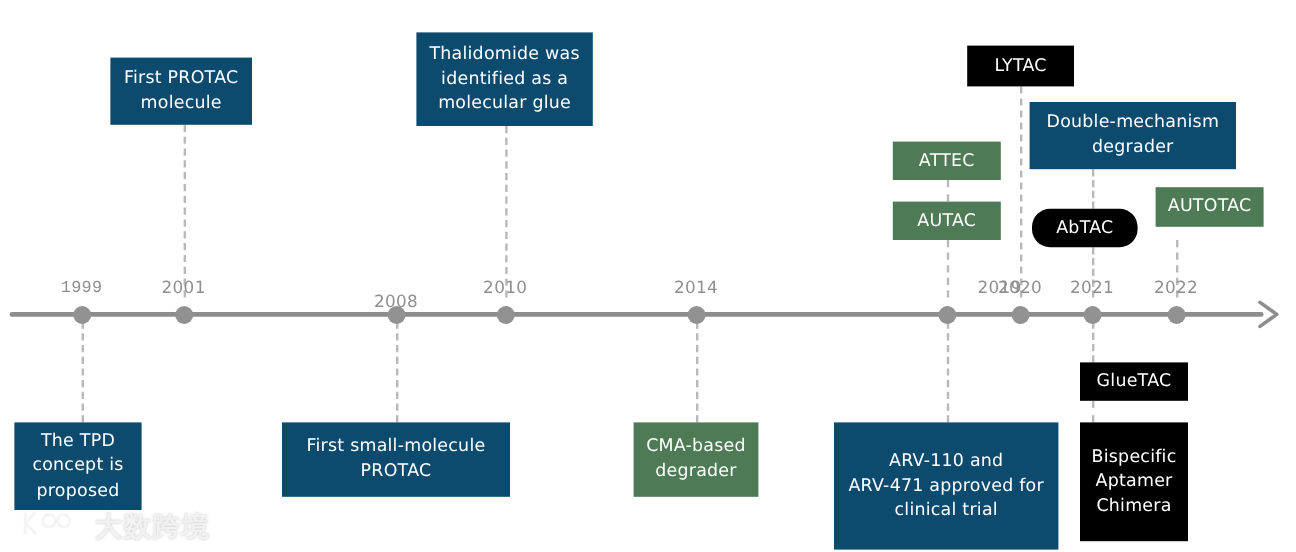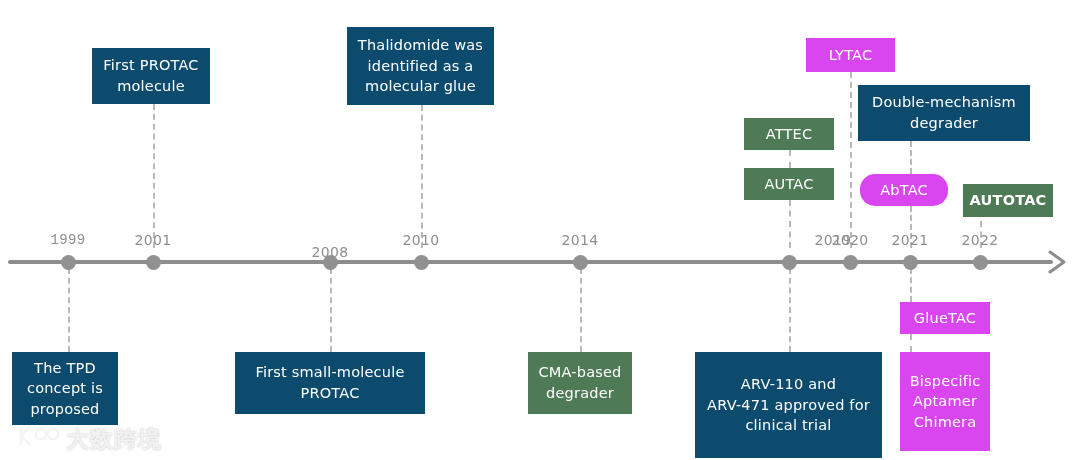--- a/index.html
+++ b/index.html
@@ -71,32 +71,32 @@
     justify-content: center;
     text-align: center;
     color: #ffffff;
     font-size: 14.5px;
     line-height: 1.42;
     padding: 6px 10px;
     letter-spacing: 0.2px;
   }
   .evt.pink  { background: #0c4a6e; }
   .evt.green { background: #4e7a56; }
-  .evt.blue  { background: #d946ef; }
+  .evt.blue  { background: #000000; }
 
   .evt .txt { display: block; white-space: pre-line; }
 
   
   .watermark {
     position: absolute;
     left: 16px;
     top: 424px;
     display: flex;
     align-items: flex-start;
-    gap: 4px;
+    gap: 17px;
     opacity: 0.82;
     pointer-events: none;
   }
   .wm-logo {
     width: 46px;
     height: 24px;
   }
   .wm-text {
     font-size: 23px;
     font-weight: bold;
@@ -200,21 +200,21 @@
         <span class="txt">AbTAC</span>
       </div>
       <div class="evt blue" style="left: 900px; top: 302px; width: 90px; height: 32px;">
         <span class="txt">GlueTAC</span>
       </div>
       <div class="evt blue" style="left: 900px; top: 352px; width: 90px; height: 99px;">
         <span class="txt">Bispecific
 Aptamer
 Chimera</span>
       </div>
-      <div class="evt green" style="left: 963px; top: 184px; width: 90px; height: 33px; font-weight: bold;">
+      <div class="evt green" style="left: 963px; top: 156px; width: 90px; height: 33px;">
         <span class="txt">AUTOTAC</span>
       </div>
     </div>
 
   <div class="watermark">
     <span class="wm-logo">
       <svg class="wm-logo" viewBox="0 0 46 24">
         <g fill="none" stroke="#f2f2f2" stroke-width="2.4">
           <path d="M5 3 L5 21"></path>
           <path d="M5 13 L13 3"></path>

